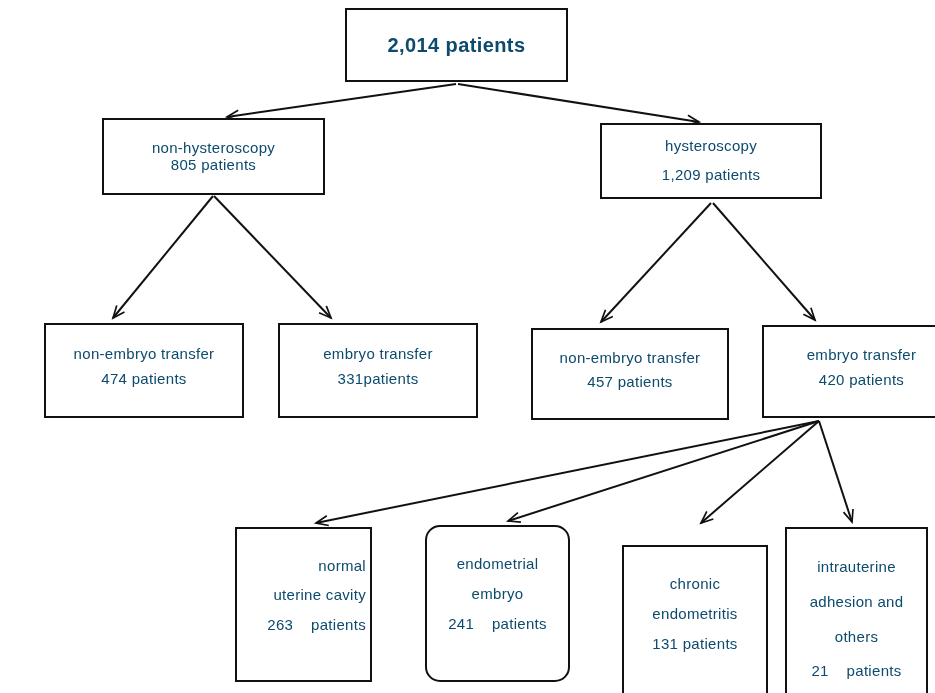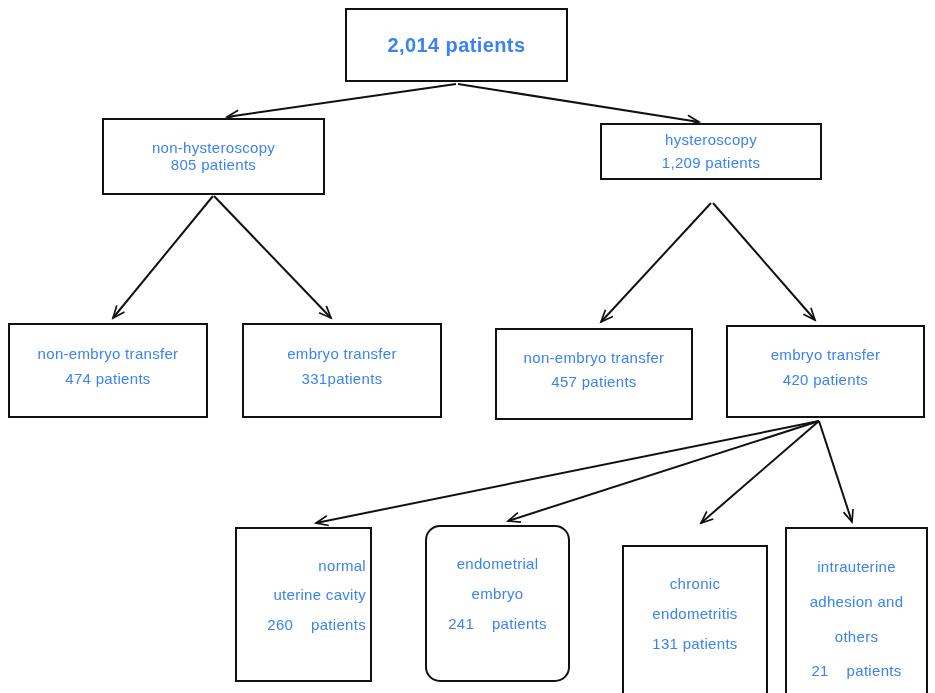--- a/index.html
+++ b/index.html
@@ -27,32 +27,32 @@
     align-items: center;
     justify-content: space-evenly;
     text-align: center;
   }
   .node .ln {
     display: block;
     white-space: pre;
     font-size: 15px;
     line-height: 1.1;
     letter-spacing: 0.3px;
-    color: #3b82f6;
+    color: #0c4a6e;
   }
   
   #node-total { left: 345px; top: 8px; width: 223px; height: 74px; border-width: 2px; }
   #node-total .ln { font-size: 20px; font-weight: 600; letter-spacing: 0.4px; }
 
   
   #node-non-hysteroscopy { left: 102px; top: 118px; width: 223px; height: 77px; padding: 19px 4px; }
-  #node-hysteroscopy     { left: 600px; top: 123px; width: 222px; height: 57px; padding: 1px 4px; }
+  #node-hysteroscopy     { left: 600px; top: 123px; width: 222px; height: 76px; padding: 1px 4px; }
 
   
-  .lvl2 { padding: 12px 4px 20px; }
+  .lvl2 { padding: 12px 4px 20px; margin-left: 36px; }
   #node-nh-non-embryo { left: 8px;   top: 323px; width: 200px; height: 95px; }
   #node-nh-embryo     { left: 242px; top: 323px; width: 200px; height: 95px; }
   #node-h-non-embryo  { left: 495px; top: 328px; width: 198px; height: 92px; }
   #node-h-embryo      { left: 726px; top: 325px; width: 199px; height: 93px; }
 
   
   .lvl3 { padding: 16px 4px 34px; }
   #node-normal-cavity   { left: 235px; top: 527px; width: 137px; height: 155px; align-items: flex-end; }
   #node-polyp           { left: 425px; top: 525px; width: 145px; height: 157px; border-radius: 15px; }
   #node-endometritis    { left: 622px; top: 545px; width: 146px; height: 157px; }
@@ -113,21 +113,21 @@
   </div>
 
   <div class="node lvl2" id="node-h-embryo">
     <span class="ln">embryo transfer</span>
     <span class="ln">420 patients</span>
   </div>
 
   <div class="node lvl3" id="node-normal-cavity">
     <span class="ln">normal</span>
     <span class="ln">uterine cavity</span>
-    <span class="ln">260    patients</span>
+    <span class="ln">263    patients</span>
   </div>
 
   <div class="node lvl3" id="node-polyp">
     <span class="ln">endometrial</span>
     <span class="ln">embryo</span>
     <span class="ln">241    patients</span>
   </div>
 
   <div class="node lvl3" id="node-endometritis">
     <span class="ln">chronic</span>

